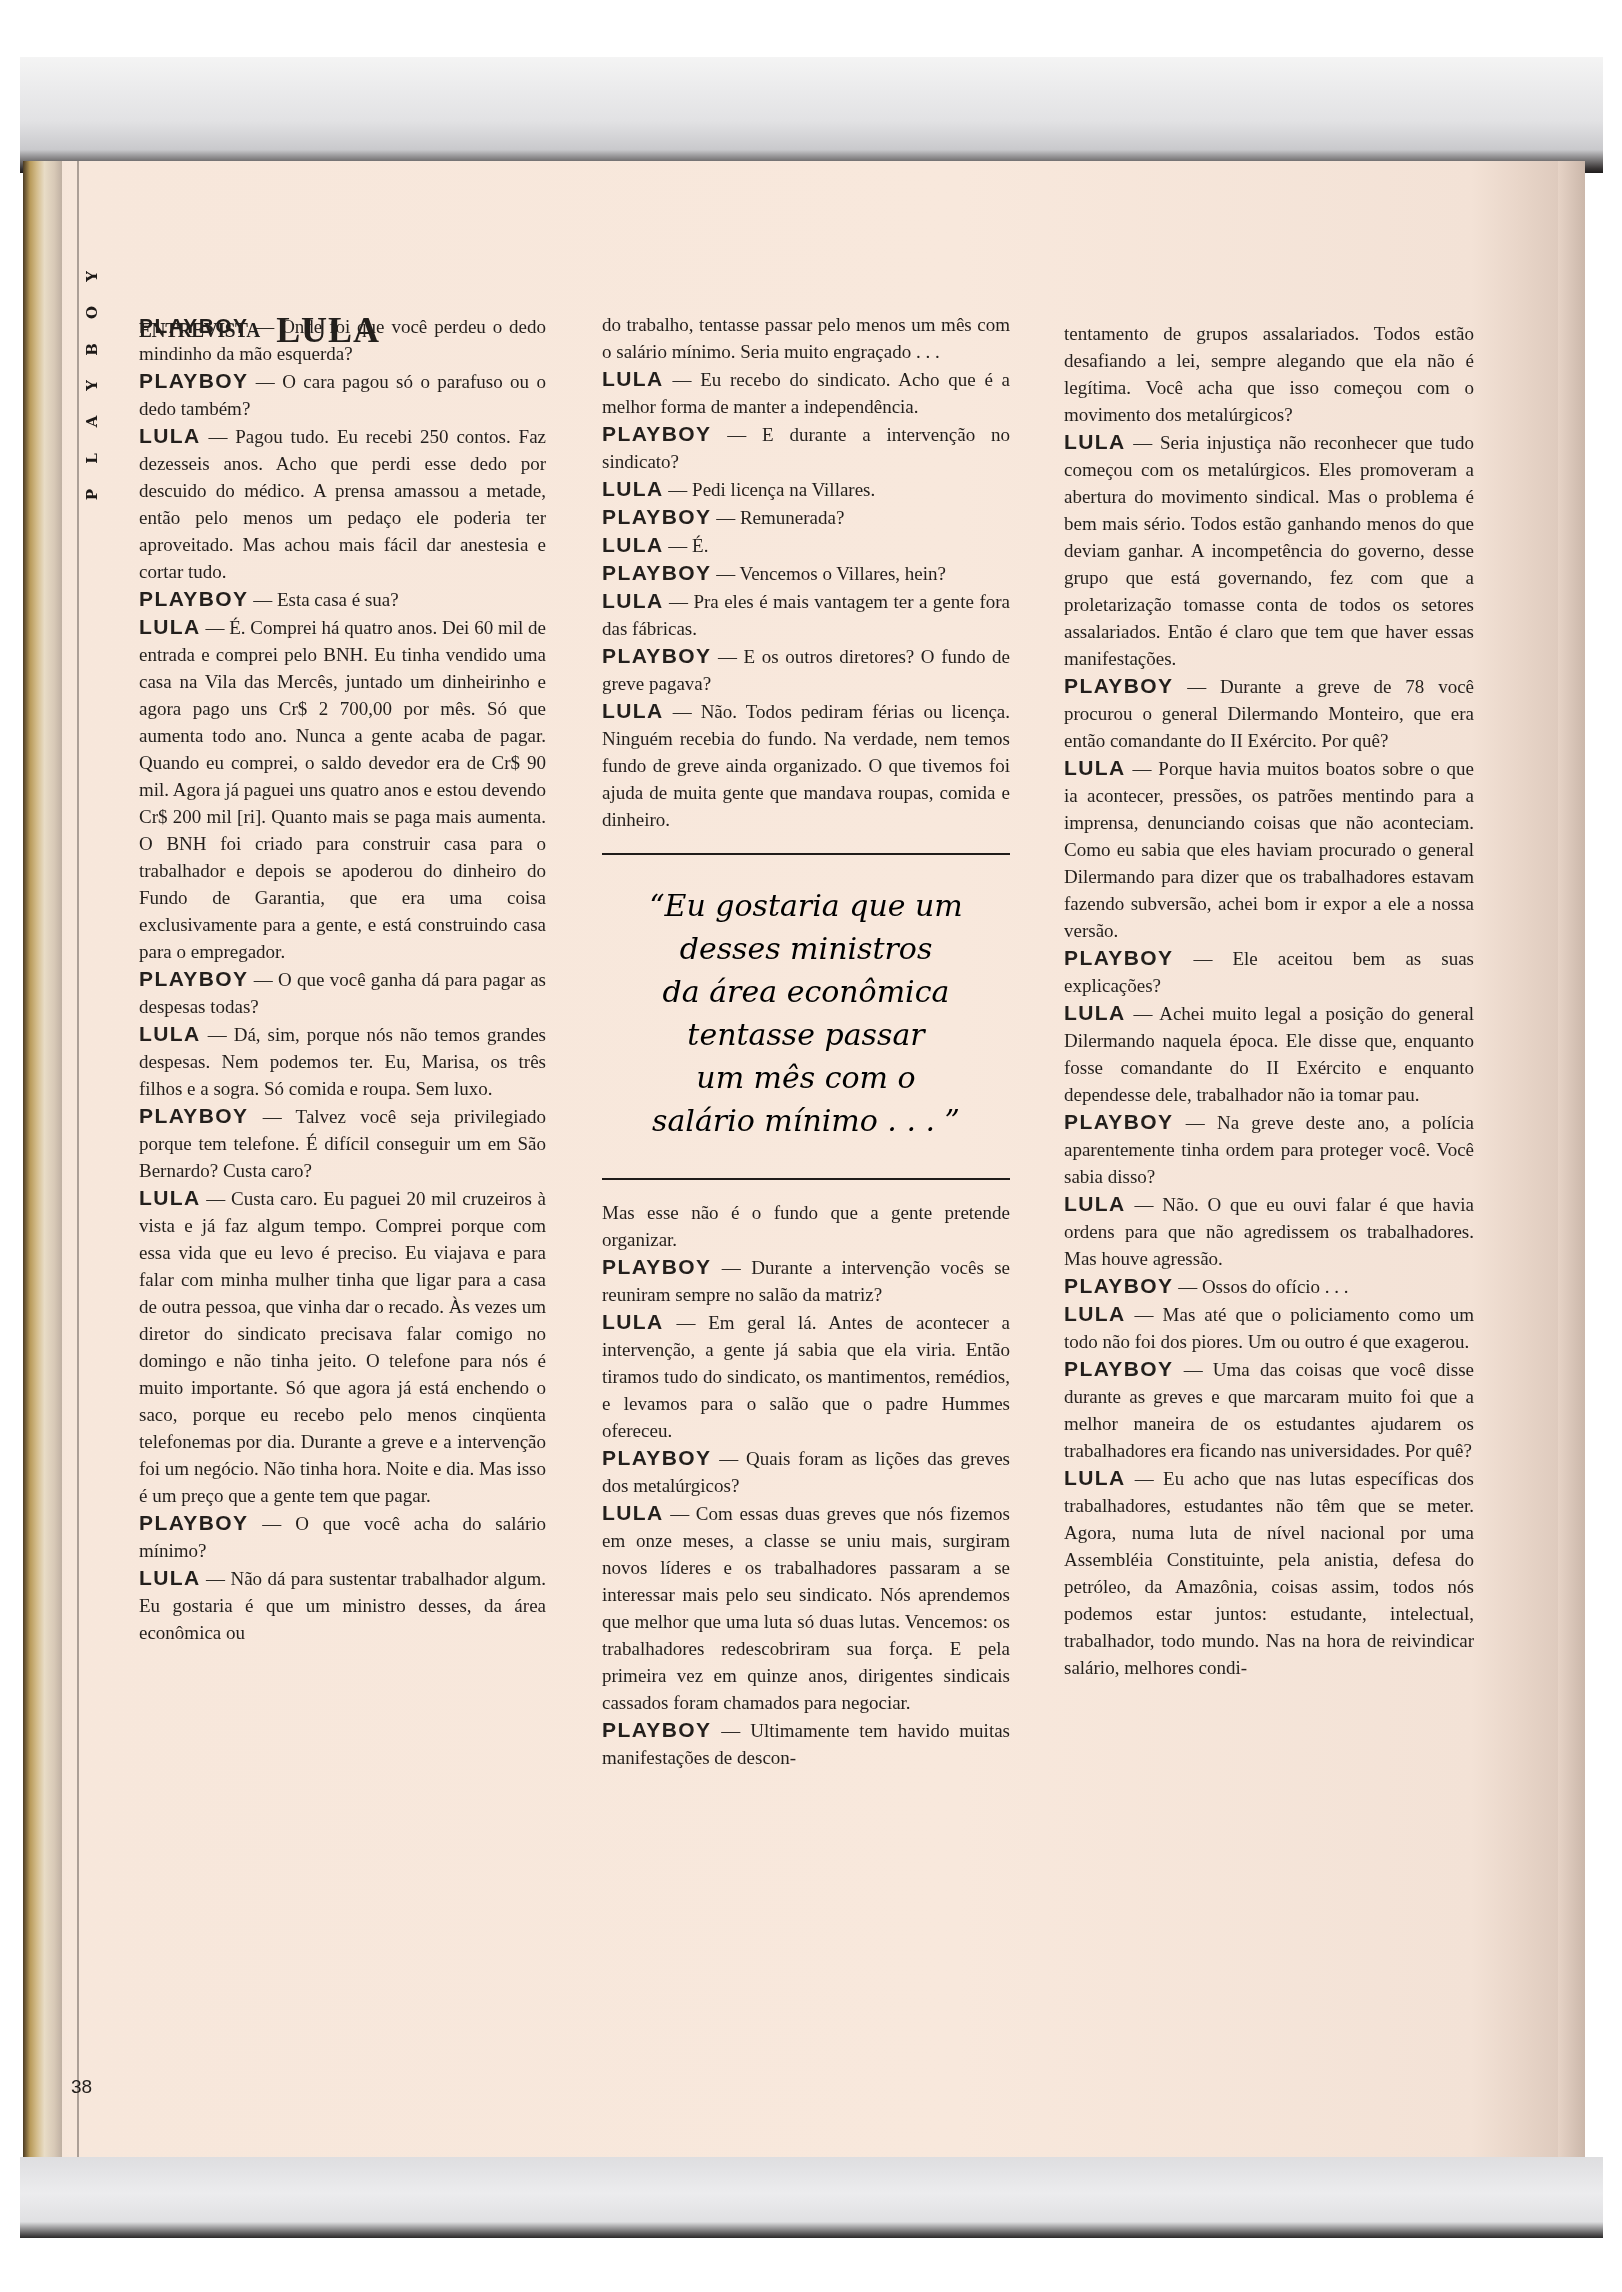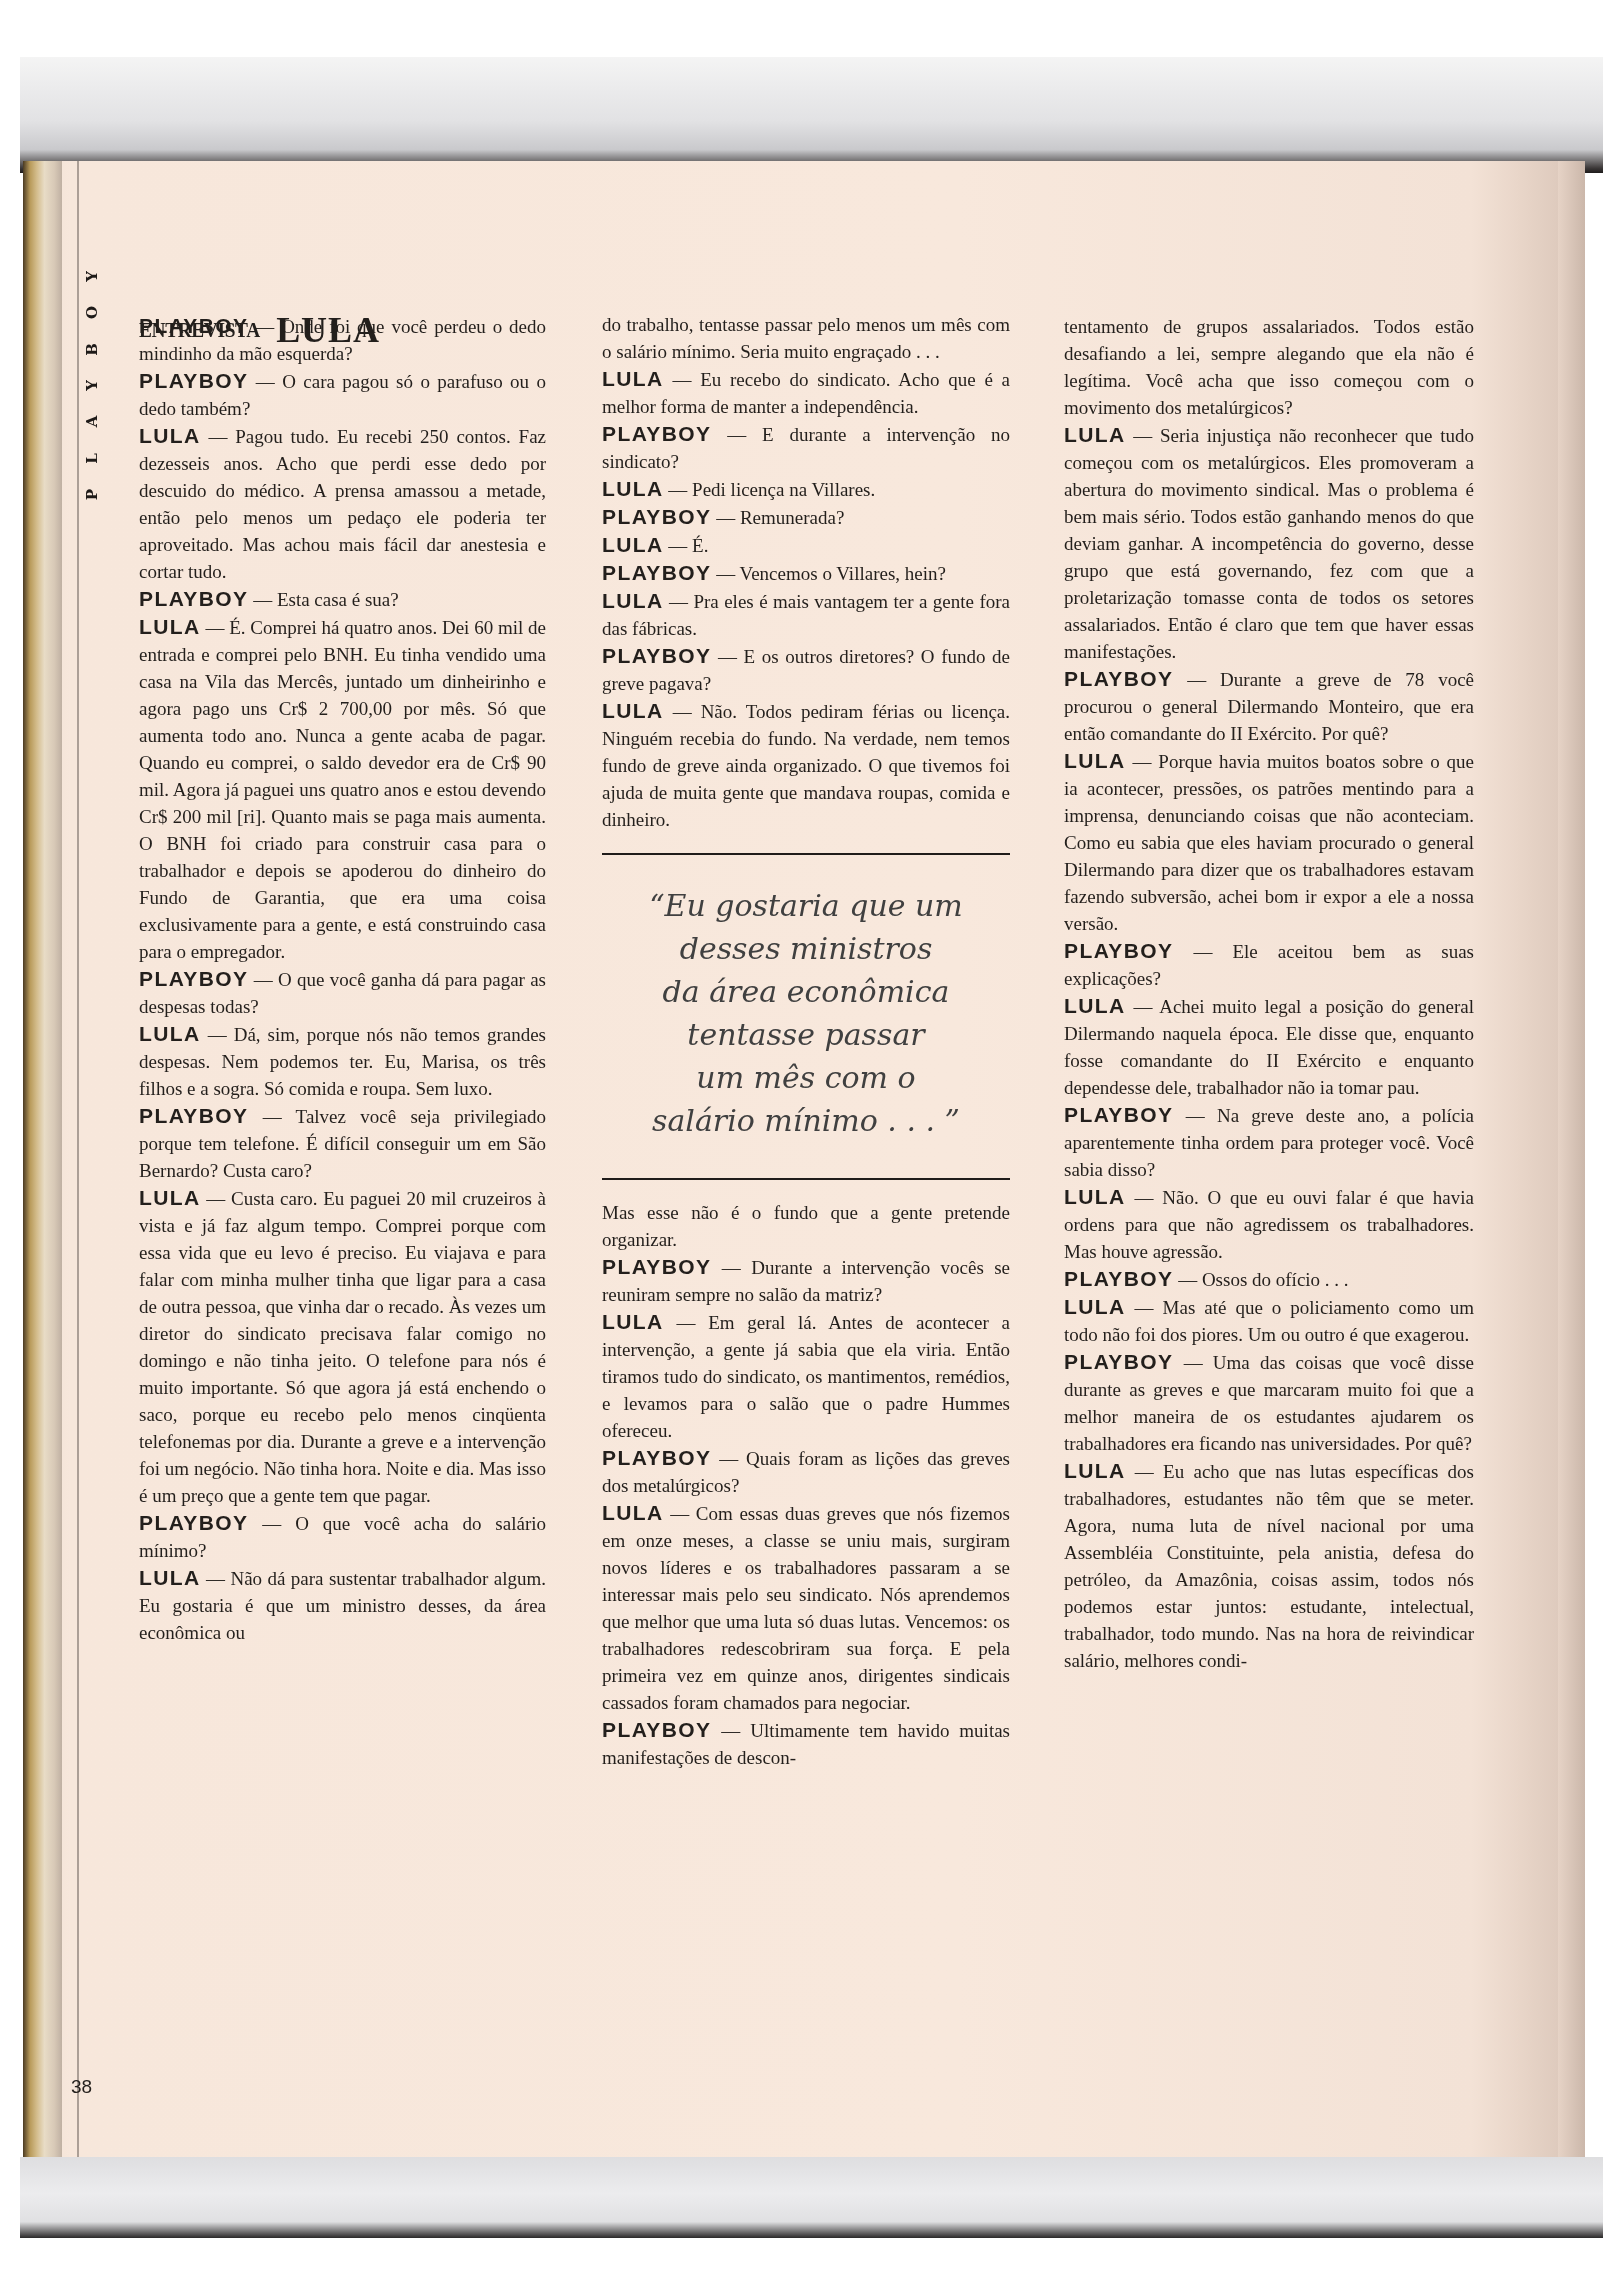--- a/index.html
+++ b/index.html
@@ -52,32 +52,32 @@
   .header .name {
     font-family:"Liberation Serif",serif; font-weight:bold; font-size:36px; letter-spacing:0.9px;
   }
 
   .col {
     position:absolute; top:312px; width:407px;
     font-size:19px; line-height:27px; text-align:justify; hyphens:manual;
   }
   .col.c1 { left:139px; }
   .col.c2 { left:602px; top:311px; width:408px; }
-  .col.c3 { left:1064px; top:313px; width:410px; }
+  .col.c3 { left:1064px; top:320px; width:410px; }
   .col p { margin:0; }
   .sp {
     font-family:"Liberation Sans","DejaVu Sans",sans-serif; font-weight:bold;
     font-size:21px; letter-spacing:1.4px;
   }
   .pull {
     margin:19.7px 0 19.7px 0;
     border-top:2.7px solid #201c1a; border-bottom:2.7px solid #201c1a;
     padding:29px 0 36px 0;
     text-align:center; font-style:italic;
-    font-family:"DejaVu Serif",serif; font-size:30px; line-height:43px; color:#404040;
+    font-family:"DejaVu Serif",serif; font-size:30px; line-height:43px; color:#000000;
   }
   .pull div { text-align:center; }
   .page-num {
     position:absolute; left:71px; top:2076px; font-size:19px;
     font-family:"Liberation Sans",sans-serif;
   }
 </style>
 </head>
 <body>
 

